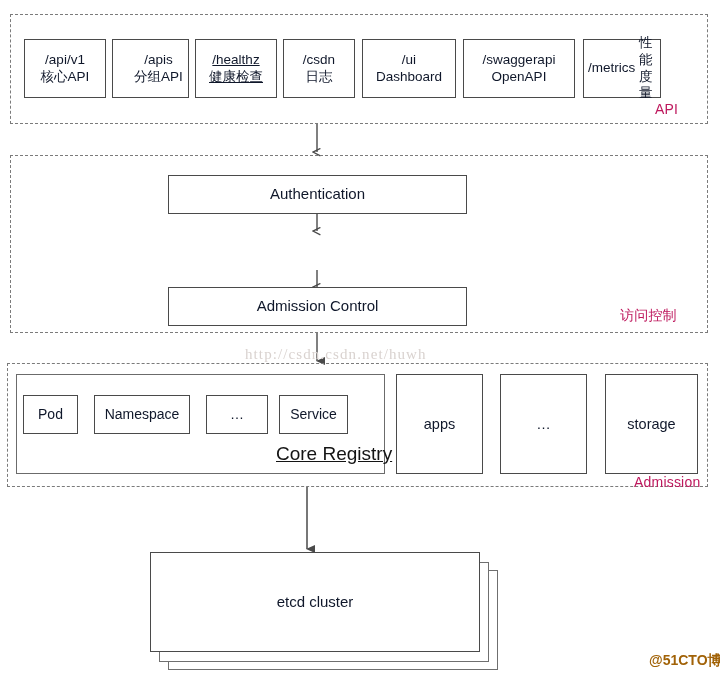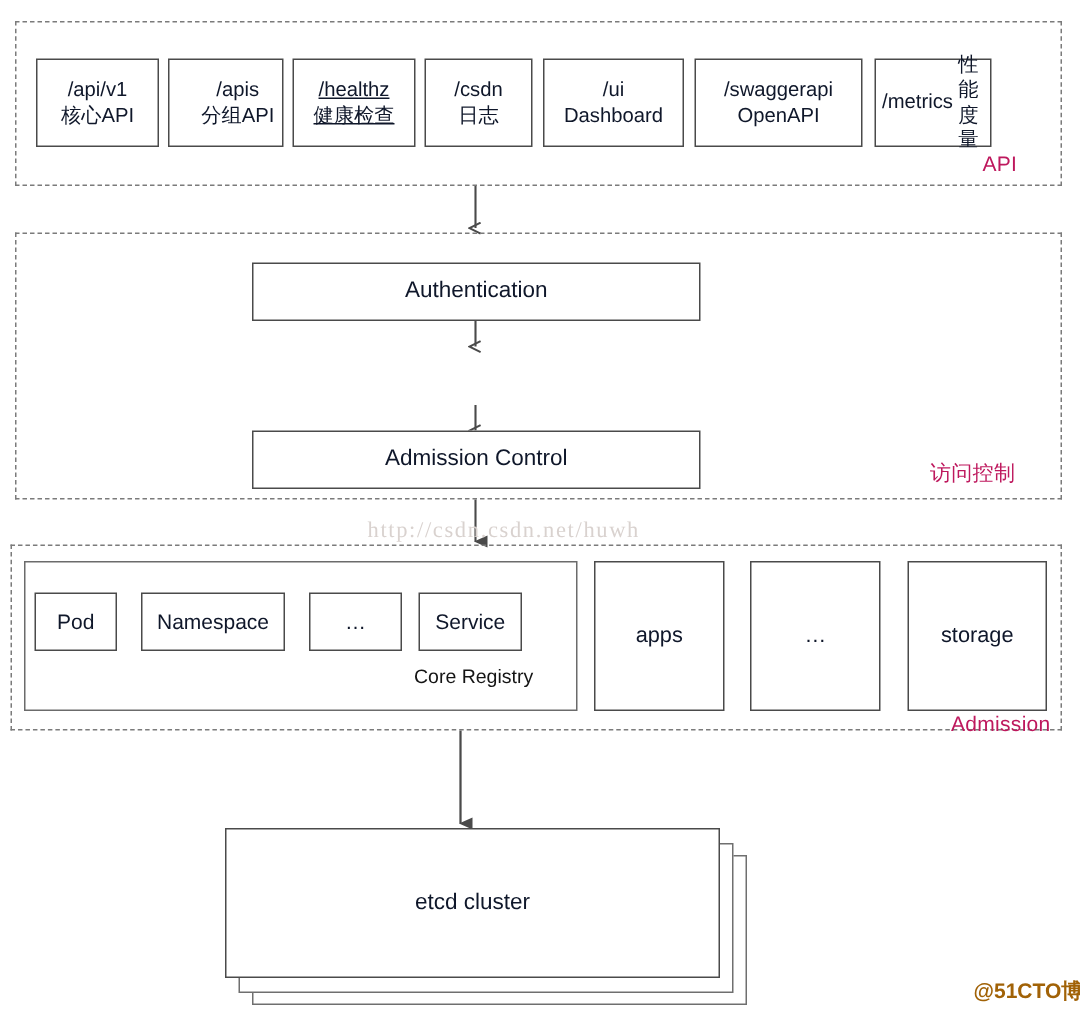--- a/index.html
+++ b/index.html
@@ -61,23 +61,24 @@
   .inner-box { font-size: 14px; }
 
   
   .panel {
     border: 1.6px solid #6b6b6b;
     background: #ffffff;
     box-sizing: border-box;
   }
   .panel-label {
     position: absolute;
-    font-size: 13px;
+    font-size: 19px;
     color: #141414;
     white-space: nowrap;
+    text-decoration: underline;
   }
 
   
   #arrows {
     position: absolute;
     left: 0; top: 0;
     width: 720px; height: 680px;
     pointer-events: none;
   }
 

